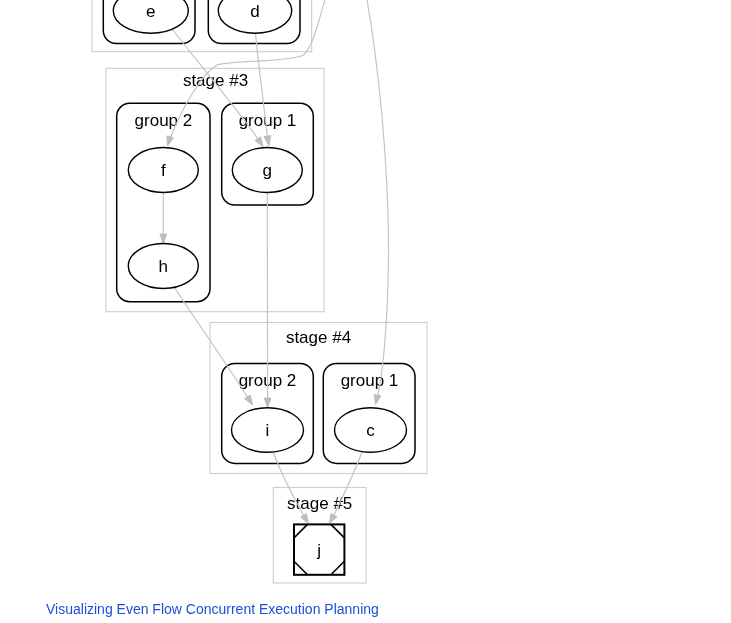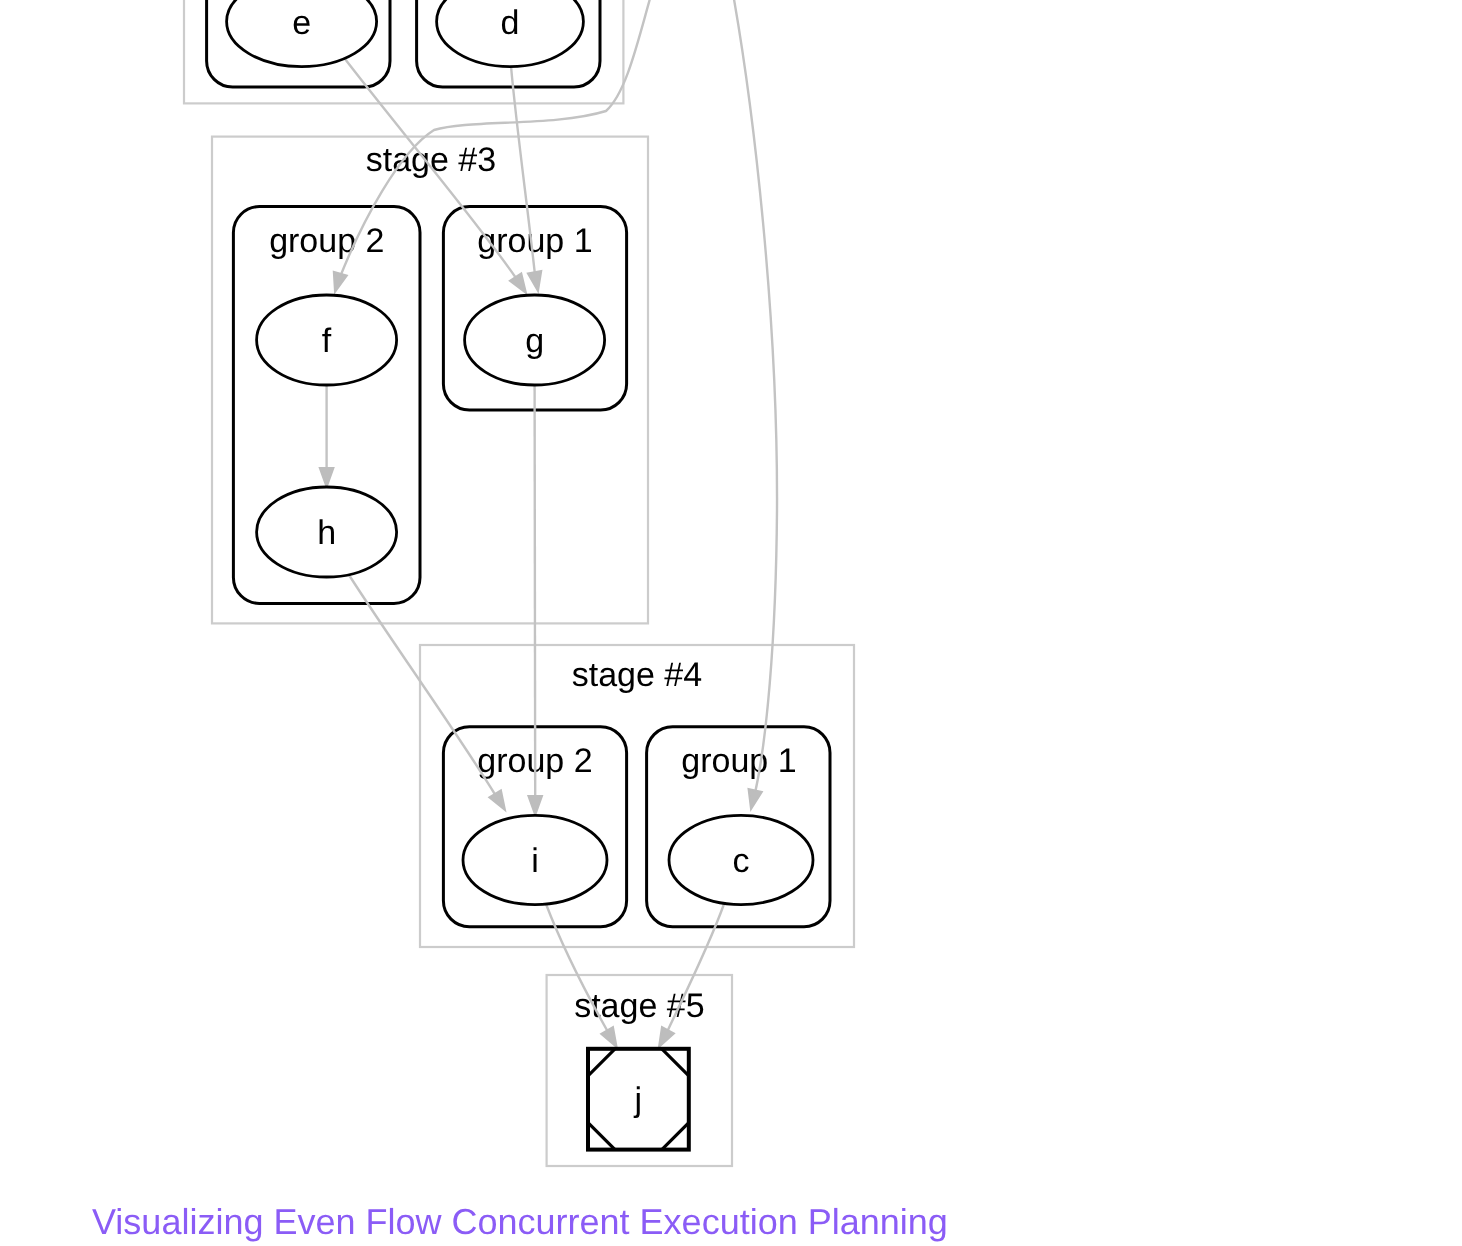--- a/index.html
+++ b/index.html
@@ -8,23 +8,23 @@
     width:731px;height:623px;
     background:#ffffff;
     overflow:hidden;
     font-family:"Liberation Sans", sans-serif;
   }
   #diagram-svg{position:absolute;left:0;top:0;}
   #caption{
     position:absolute;
     left:46px;
     top:602px;
-    font-size:18px;
+    font-size:14px;
     line-height:1;
-    color:#8b5cf6;
+    color:#1d4ed8;
     white-space:nowrap;
   }
   text{font-family:"Liberation Sans", sans-serif;fill:#000000;}
 </style>
 </head>
 <body>
 
 <div id="screen">
   <svg id="diagram-svg" width="731" height="623" viewBox="0 0 731 623">
       <rect x="92" y="-22" width="219.7" height="73.7" fill="none" stroke="#cccccc" stroke-width="1.1"></rect>

